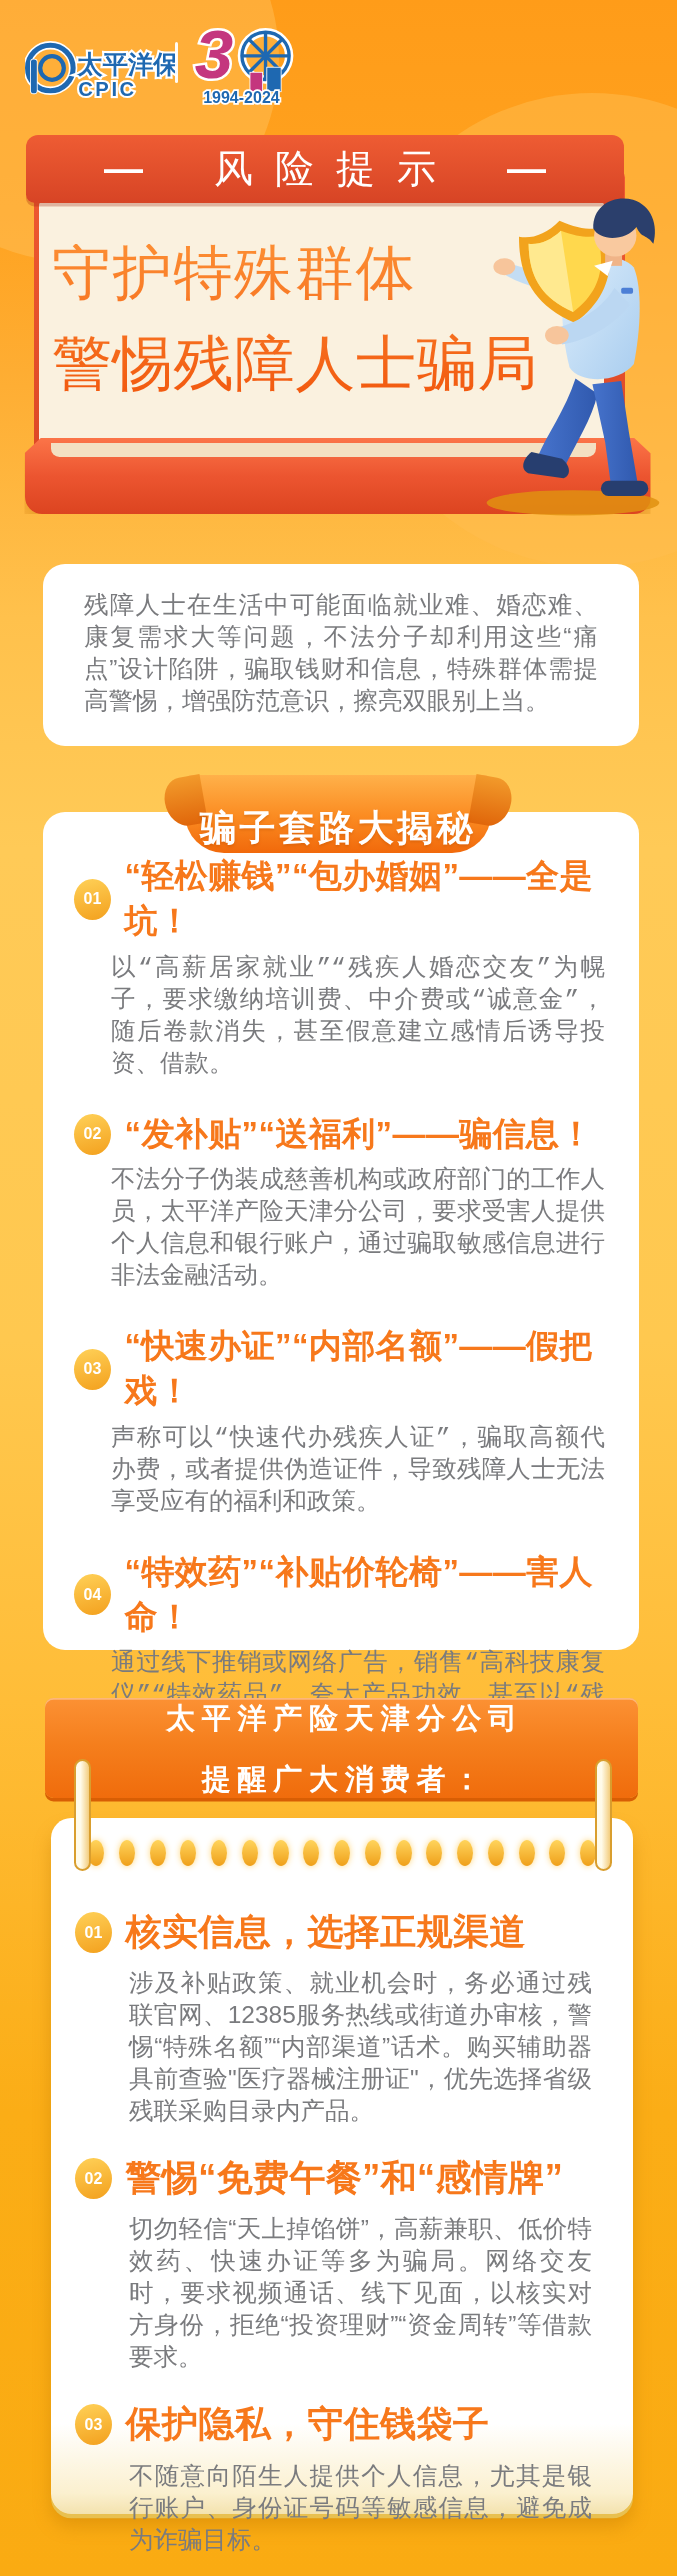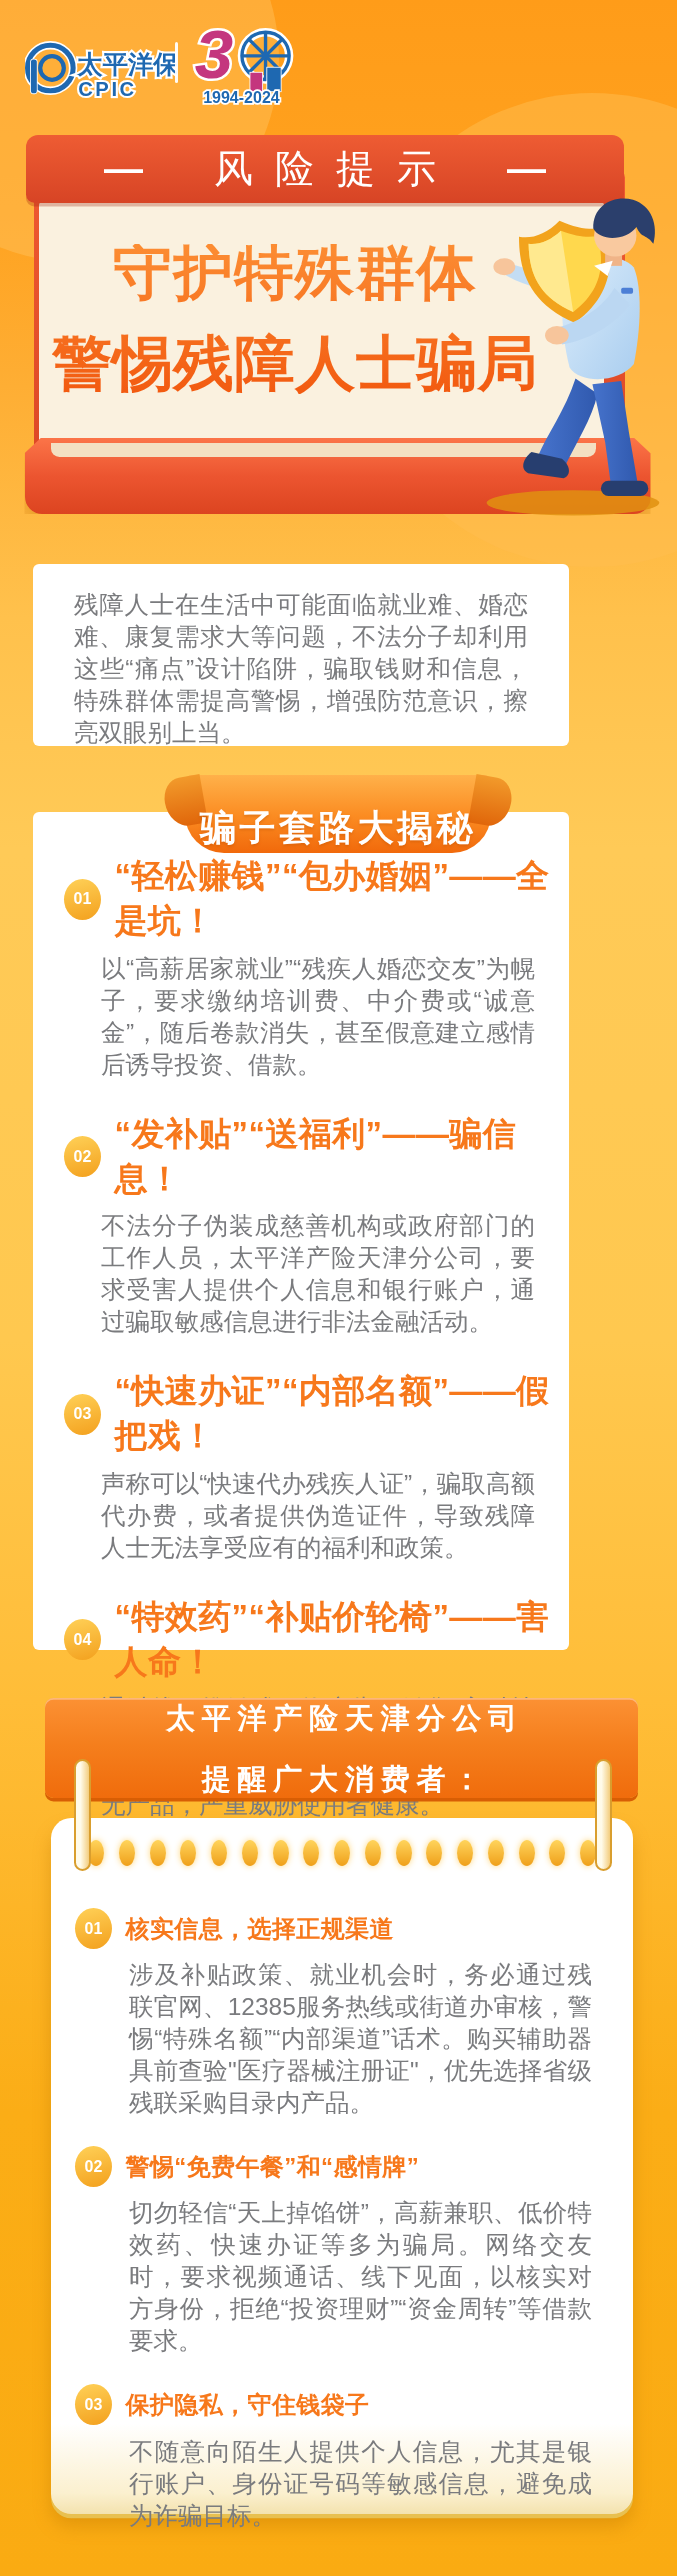--- a/index.html
+++ b/index.html
@@ -32,30 +32,30 @@
     box-shadow:0 15.2px 22px rgba(205,120,10,.45); }
   .hero-lip{ position:absolute; left:51px; top:443px; width:545px; height:13.5px;
     background:#F3E0C2; border-radius:0 0 8.5px 8.5px; z-index:3; }
   .hero-banner{ position:absolute; left:26px; top:135px; width:598px; height:68px; z-index:4;
     background:linear-gradient(180deg,#EE5C33,#D74425); border-radius:12px 12px 8.5px 8.5px;
     box-shadow:0 3.4px 0 rgba(160,40,15,.3);
     display:flex; align-items:center; justify-content:center; gap:49px; }
   .hero-banner .dash{ color:#fff; font-size:39px; font-weight:bold; }
   .hero-banner .label{ color:#fff; font-size:39px; font-weight:normal; letter-spacing:22px;
     text-indent:22px; }
-  .hero-title{ position:absolute; left:52px; top:244px; z-index:4; font-weight:bold;
+  .hero-title{ position:absolute; left:52px; top:244px; z-index:4; font-weight:normal;
     background:linear-gradient(180deg,#FC8D33,#F25A10);
-    -webkit-background-clip:text; background-clip:text; color:transparent;text-align:center; }
+    -webkit-background-clip:text; background-clip:text; color:transparent; }
   .hero-title .t1{ font-size:59px; letter-spacing:1.7px; line-height:1; }
   .hero-title .t2{ font-size:60px; letter-spacing:0.8px; line-height:1; margin-top:30.5px; }
 
   .person{ position:absolute; left:467px; top:188px; width:195px; height:347px; z-index:5; }
 
   
-  .card{ position:absolute; left:33px; width:536px; background:#ffffff; border-radius:6px; }
+  .card{ position:absolute; left:43px; width:596px; background:#ffffff; border-radius:22px; }
   .intro-card{ top:564px; height:182px; }
   .intro-text{ padding:25.4px 41px 0 41px; font-size:24.5px; line-height:32px;
     color:#7A7B7E; text-align:justify; }
 
   .tricks-card{ top:812px; height:838px; }
   .ribbon{ position:absolute; left:185px; top:775px; width:306px; height:78px; z-index:4;
     background:linear-gradient(180deg,#FFB14A 0%,#FB8C22 52%,#F1690B 100%);
     border-radius:6.8px 6.8px 39px 39px;
     display:flex; align-items:flex-end; justify-content:center; }
   .ribbon .wing{ position:absolute; top:1.7px; width:39px; height:49px; z-index:-1;
@@ -70,21 +70,21 @@
   .badge{ width:37px; height:41px; border-radius:50%;
     background:linear-gradient(165deg,#FFD158,#F3A01D);
     color:#fff; font-size:16px; font-weight:bold;
     display:flex; align-items:center; justify-content:center; flex:0 0 auto; }
   .item-title{ font-size:33px; font-weight:bold; color:#F7781B; letter-spacing:0.4px; }
   .item-body{ font-size:24.5px; line-height:32px; color:#7A7B7E; text-align:justify; }
 
   .tricks-card .items{ padding-top:42px; }
   .tricks-card .item{ margin-bottom:31px; }
   .tricks-card .item-head{ margin-left:31px; }
-  .tricks-card .item-body{ margin:8.5px 34px 0 68px; }
+  .tricks-card .item-body{ margin:8.5px 34px 0 68px;font-family:Liberation Mono, monospace; }
 
   
   .reminder-banner{ position:absolute; left:45px; top:1698px; width:593px; height:100px; z-index:4;
     background:linear-gradient(180deg,#FC9134 0%,#F57F1D 45%,#F06C0C 100%);
     border-radius:8.5px; box-shadow:0 3.4px 0 #D85E04, inset 0 1.7px 0 rgba(255,255,255,.35);
     display:flex; flex-direction:column; align-items:center; justify-content:center;gap:21px; }
   .reminder-banner .line{ color:#fff; font-size:29px; font-weight:bold;
     letter-spacing:6.8px; line-height:40px; text-indent:6.8px; }
   .hook{ position:absolute; top:1759px; width:17px; height:112px; z-index:6;
     background:linear-gradient(90deg,#FFFBEA 35%,#F3CD7E);
@@ -95,21 +95,21 @@
     background:linear-gradient(180deg,#FFFFFF 0%,#FFFFFF 87%,#FBF0CF 97%,#F3E2AE 100%);
     box-shadow:0 4.2px 0 #E8C050, 0 12px 17px rgba(190,120,0,.4); }
   .spiral{ position:absolute; left:37px; right:37px; top:22px;
     display:flex; justify-content:space-between; }
   .spiral i{ width:16px; height:26px; border-radius:50%;
     background:linear-gradient(180deg,#FFD45C,#EFA01A);
     box-shadow:0 0 6px rgba(255,214,120,.95); }
   .reminder-card .items{ padding-top:90px; }
   .reminder-card .item{ margin-bottom:27px; }
   .reminder-card .item-head{ margin-left:24px; }
-  .reminder-card .item-title{ font-size:24px; }
+  .reminder-card .item-title{ font-size:36px; }
   .reminder-card .item-body{ margin:10.2px 41px 0 78px; }
 </style>
 </head>
 <body>
 
 <div class="poster">
   <div class="glow glow1"></div>
   <div class="glow glow2"></div>
 
   <svg class="brand" width="152" height="68" viewBox="0 0 180 80">

